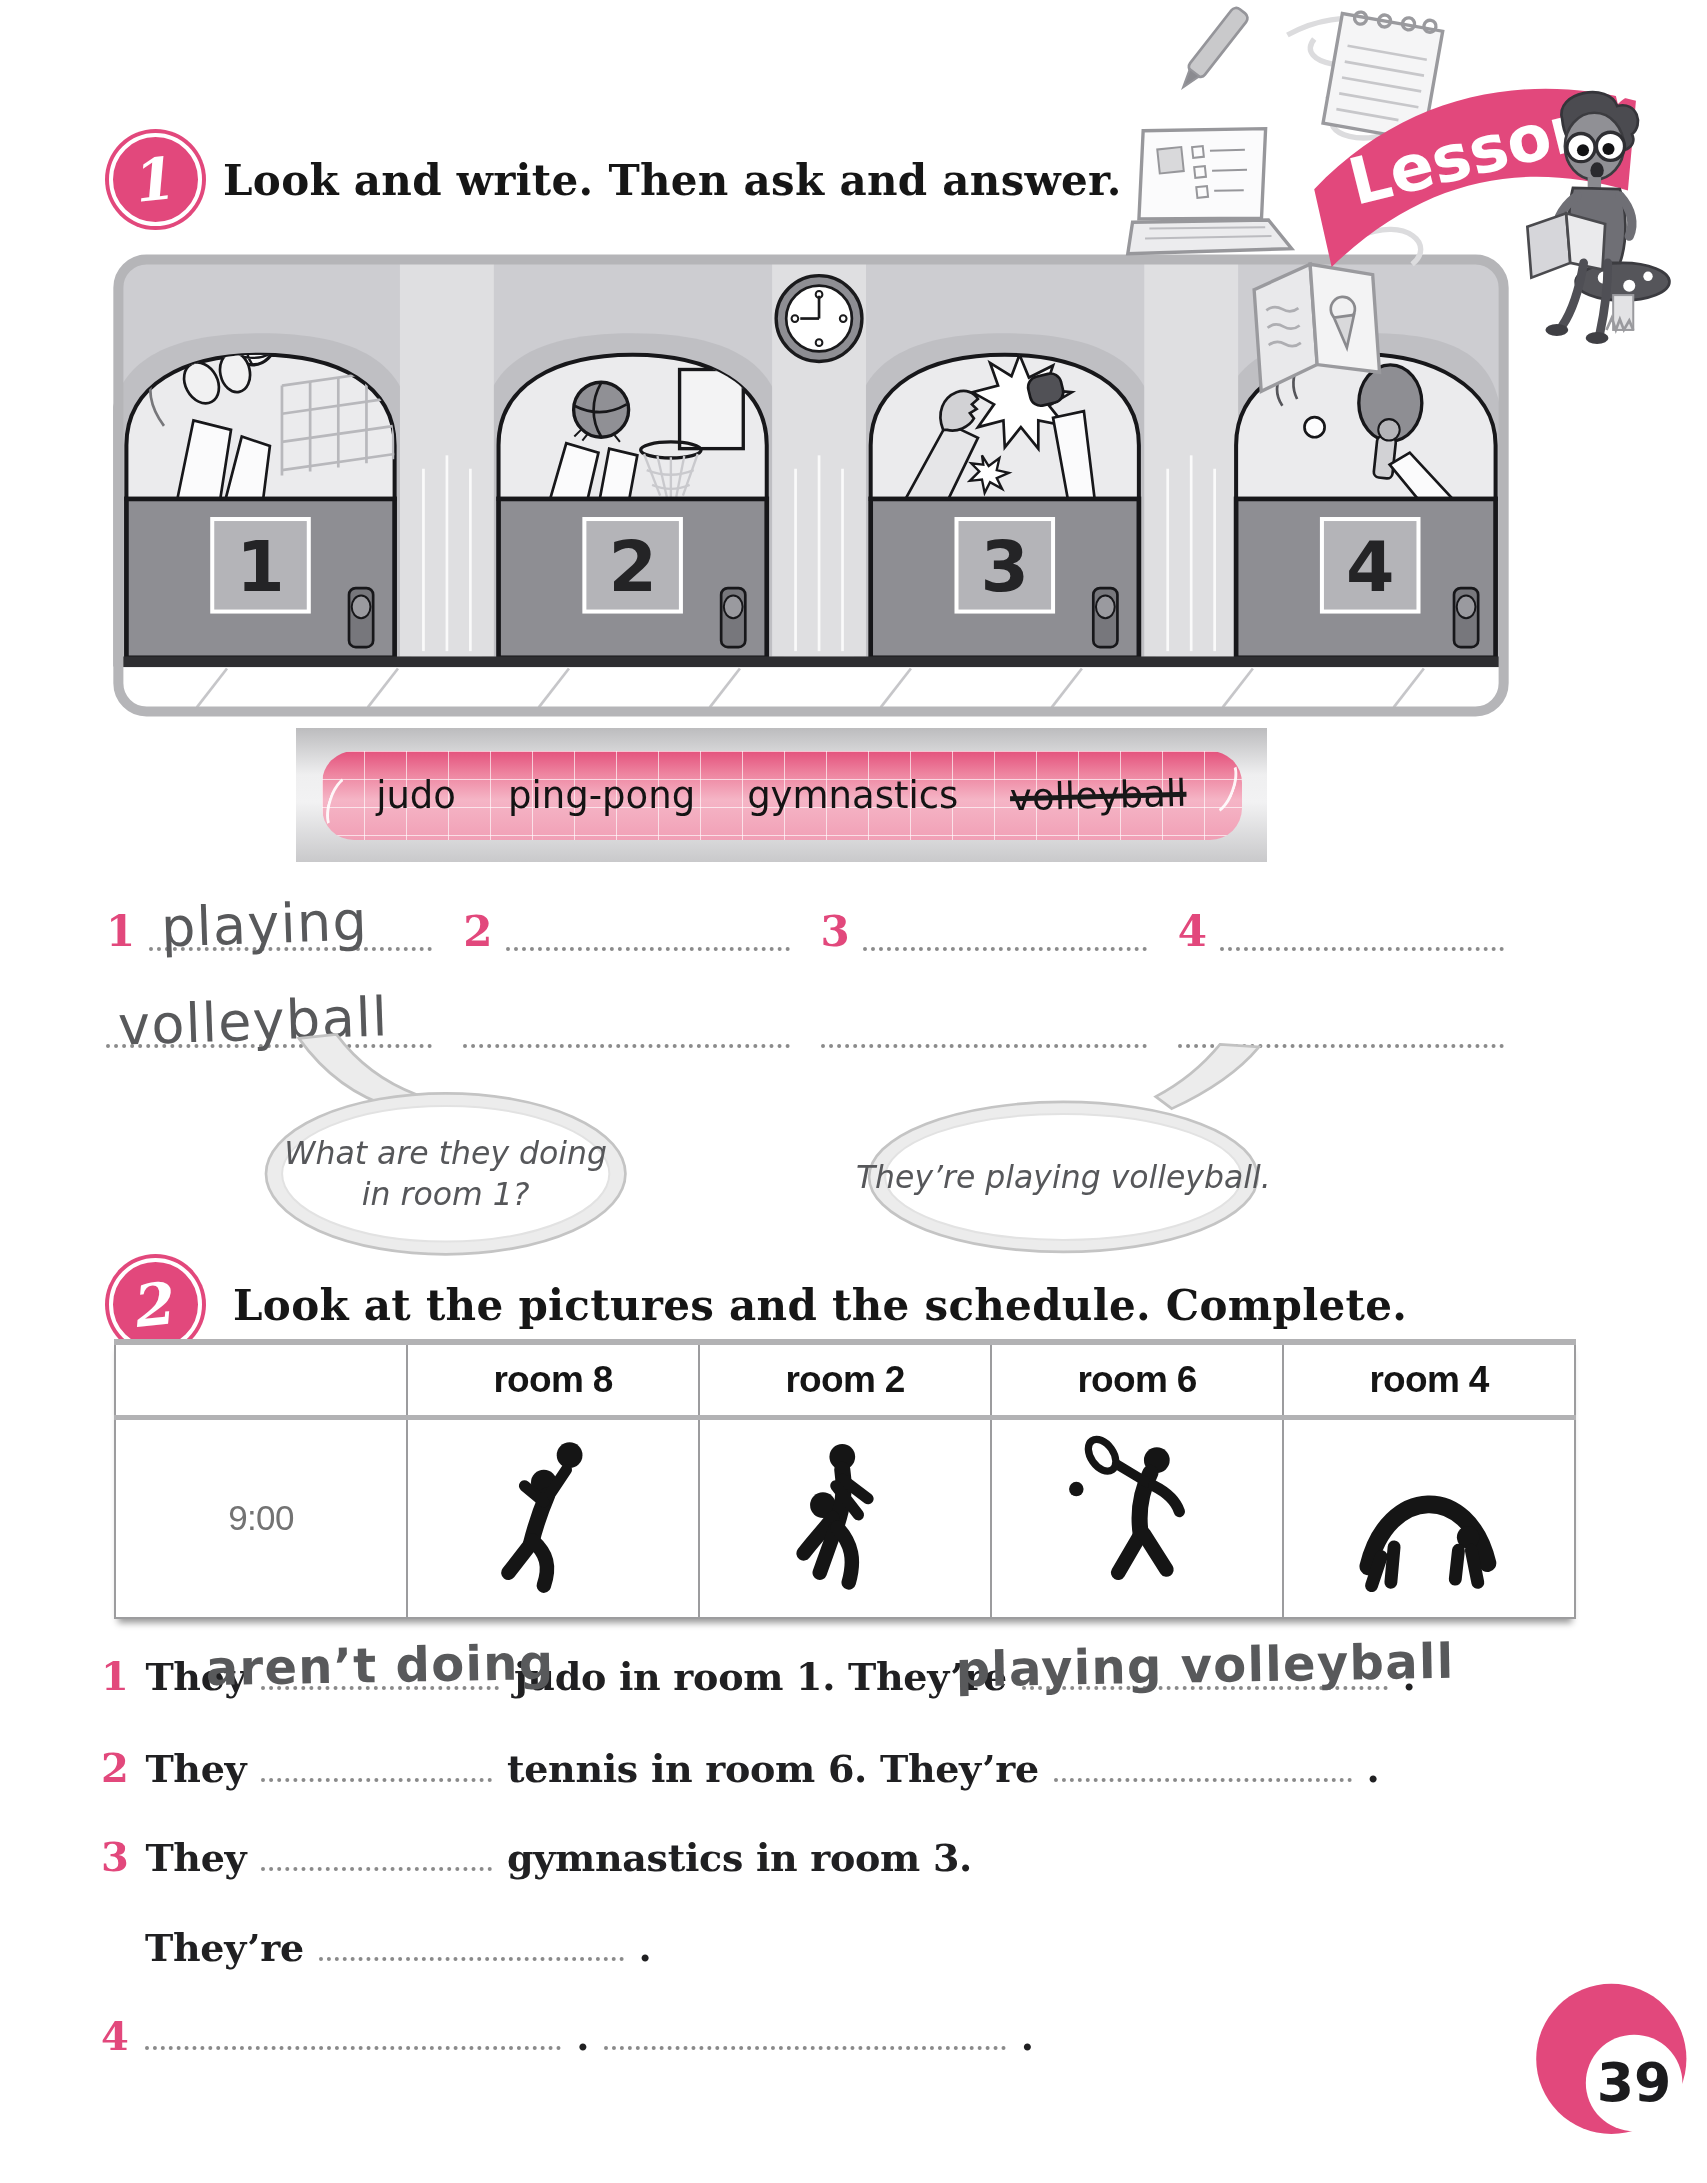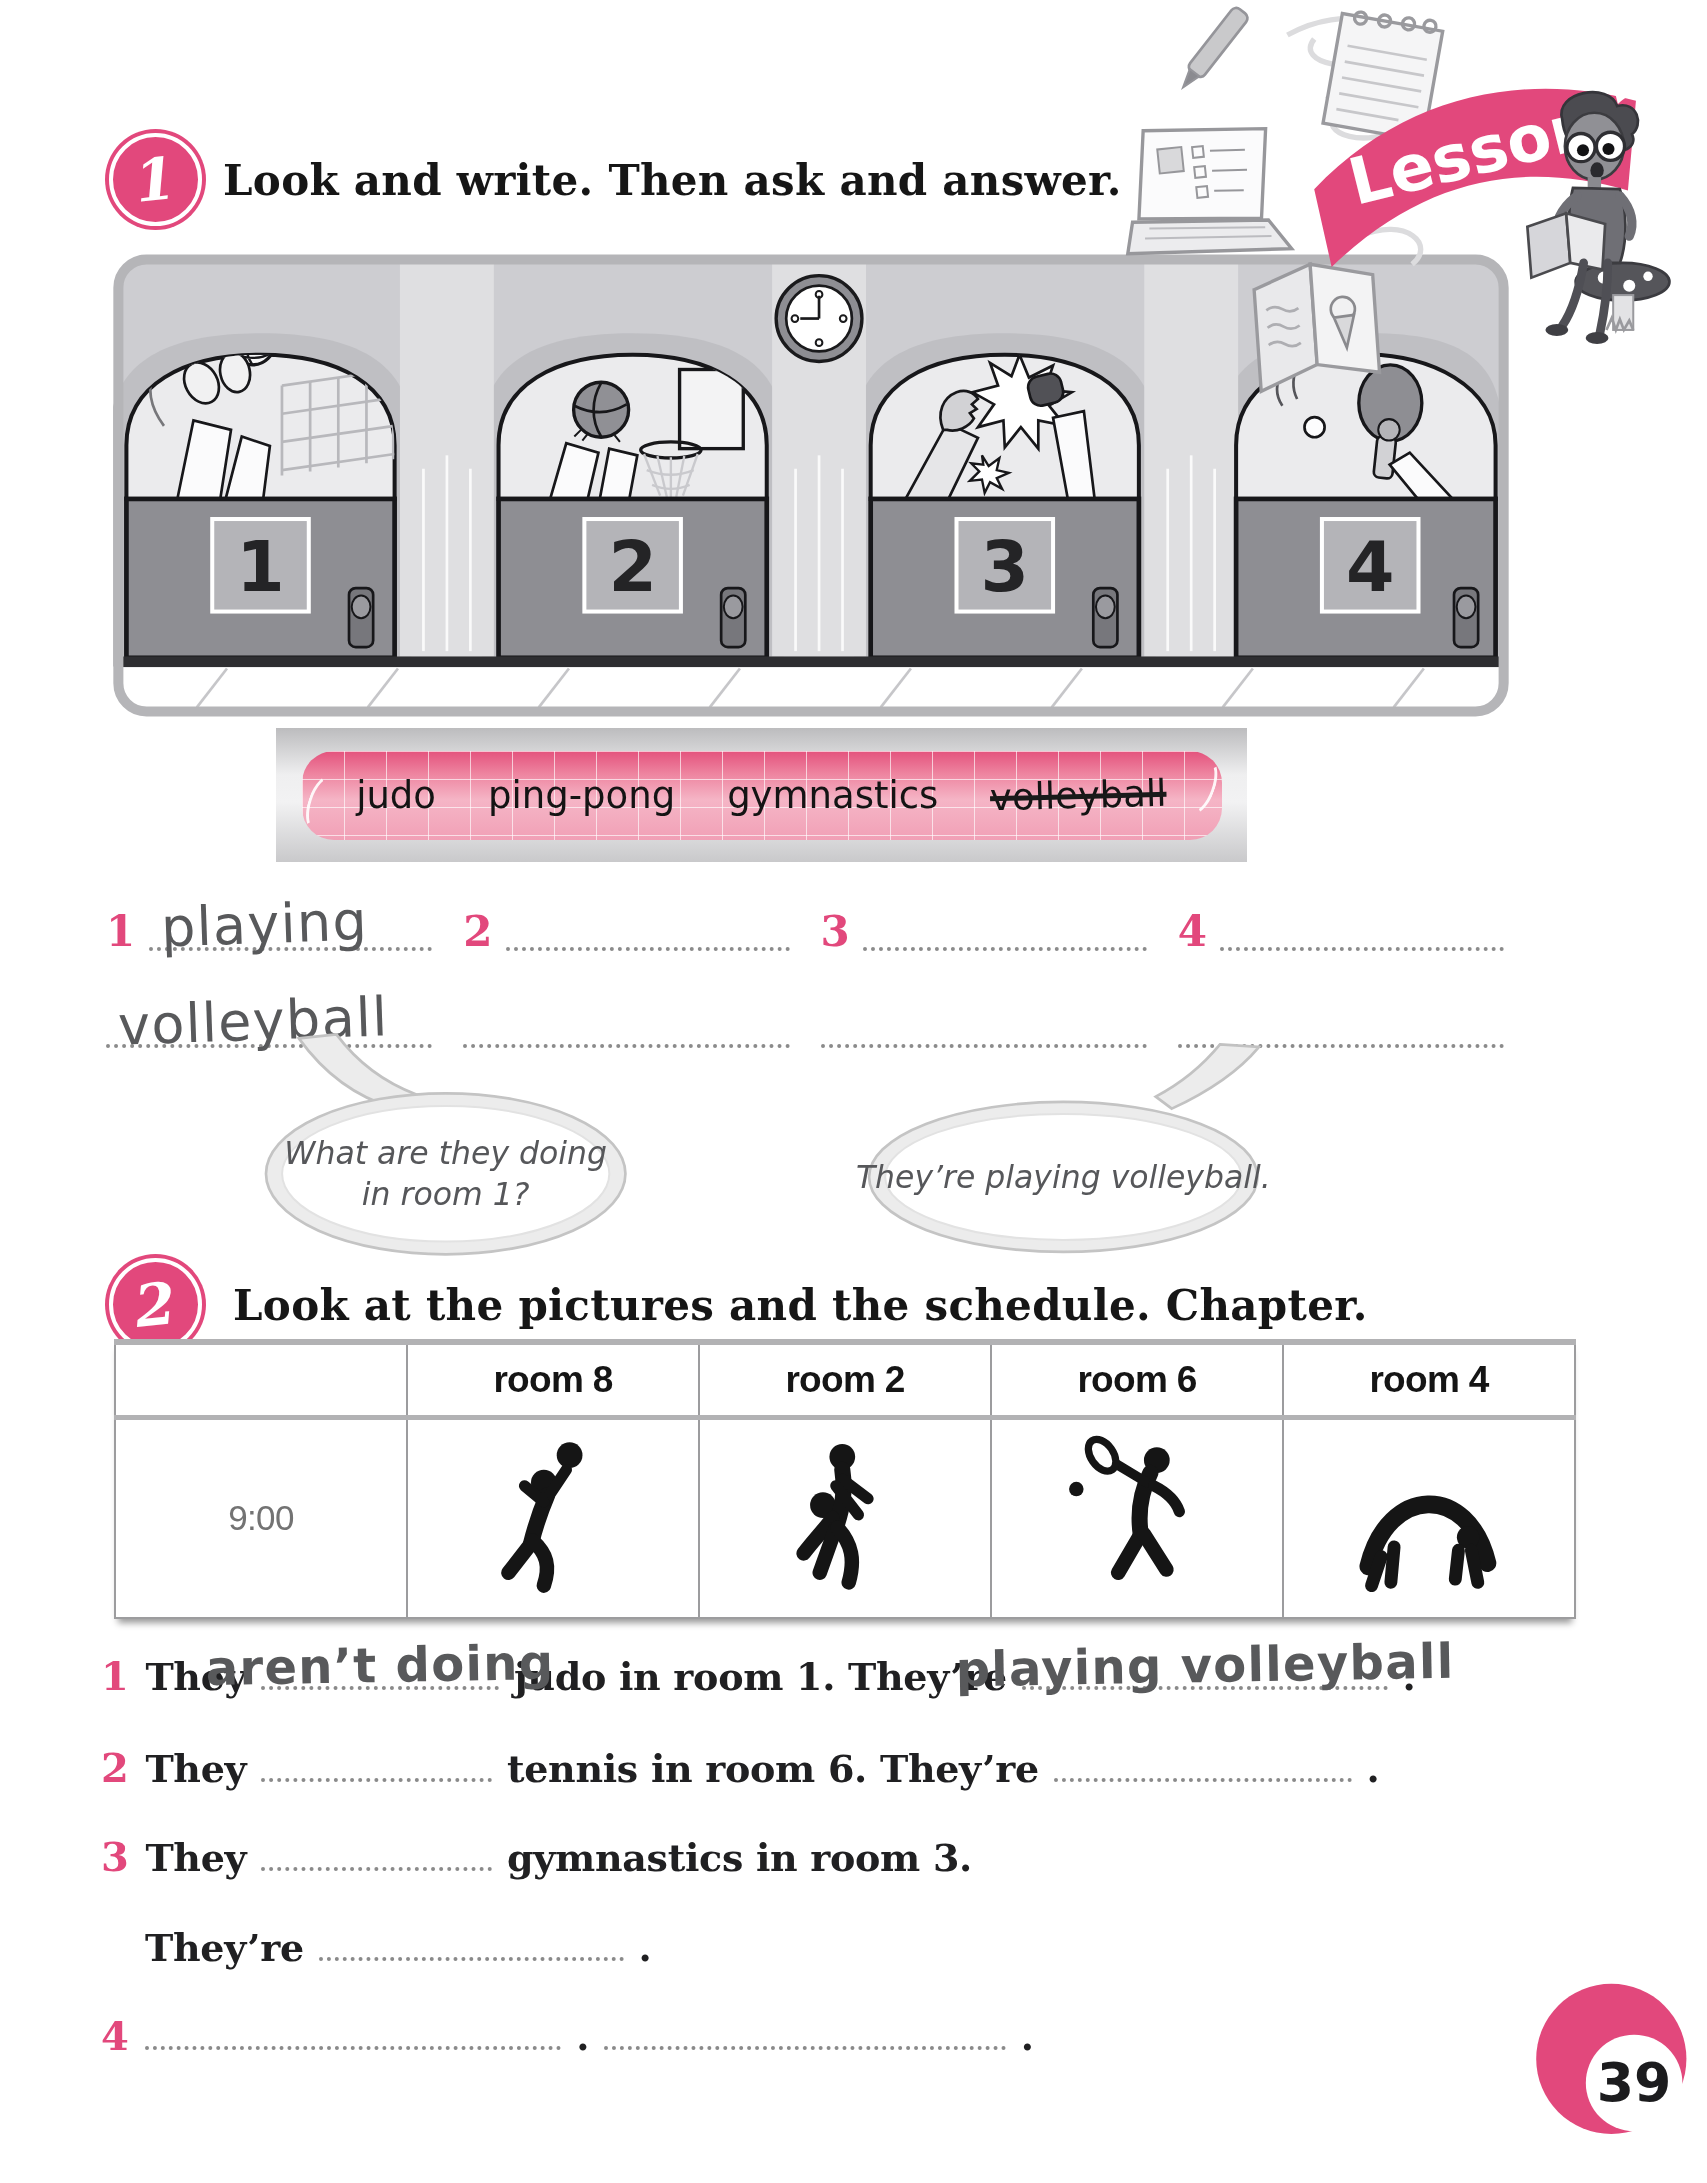--- a/index.html
+++ b/index.html
@@ -24,21 +24,21 @@
   }
   #ex1-circle { left:109px; top:133px; }
   #ex1-title  { left:223px; top:156px; }
   #ex2-circle { left:109px; top:1258px; }
   #ex2-title  { left:233px; top:1281px; }
   
   #decor { position:absolute; left:1093px; top:0; width:614px; height:436px; z-index:6; pointer-events:none; }
   #doors { position:absolute; left:113px; top:254px; width:1396px; height:463px; z-index:2; }
   
   .wordbank-outer {
-    position:absolute; left:276px; top:728px; width:971px; height:134px;
+    position:absolute; left:296px; top:728px; width:971px; height:134px;
     background:linear-gradient(180deg,#bcbcbe 0%,#efeff0 35%,#f2f2f3 55%,#c9c9cb 100%);
     display:flex; align-items:center; justify-content:center; z-index:3;
   }
   .wordbank-pill {
     width:920px; height:89px; border-radius:32px; position:relative; overflow:hidden;
     background:
       repeating-linear-gradient(90deg, rgba(255,255,255,.65) 0 1.3px, rgba(255,255,255,0) 1.3px 42px),
       repeating-linear-gradient(180deg, rgba(255,255,255,.65) 0 1.3px, rgba(255,255,255,0) 1.3px 28px),
       linear-gradient(180deg,#e4527d 0%,#ee85a0 26%,#f5b5c6 55%,#f1a0b6 100%);
     display:flex; align-items:center; justify-content:center; gap:52px;
@@ -439,21 +439,21 @@
   <svg class="bubble-svg" id="bubble-a" width="456" height="221" viewBox="0 0 680 330">
     <path d="M492,98 C548,72 592,42 622,6 L564,2 C536,36 506,60 468,80 Z" fill="#ececec" stroke="#c2c2c2" stroke-width="4"></path>
     <ellipse cx="330" cy="200" rx="290" ry="112" fill="#ececec" stroke="#c4c4c4" stroke-width="4"></ellipse>
     <ellipse cx="330" cy="200" rx="266" ry="94" fill="#ffffff" stroke="#e2e2e2" stroke-width="3"></ellipse>
     <text class="bubble-text" x="330" y="216" text-anchor="middle">They’re playing volleyball.</text>
   </svg>
 
   <div class="ex-circle" id="ex2-circle">
     <span>2</span>
   </div>
-  <div class="ex-title" id="ex2-title">Look at the pictures and the schedule. Chapter.</div>
+  <div class="ex-title" id="ex2-title">Look at the pictures and the schedule. Complete.</div>
 
   <table class="schedule">
     <thead>
       <tr>
         <th></th>
         <th>room 8</th>
         <th>room 2</th>
         <th>room 6</th>
         <th>room 4</th>
       </tr>

